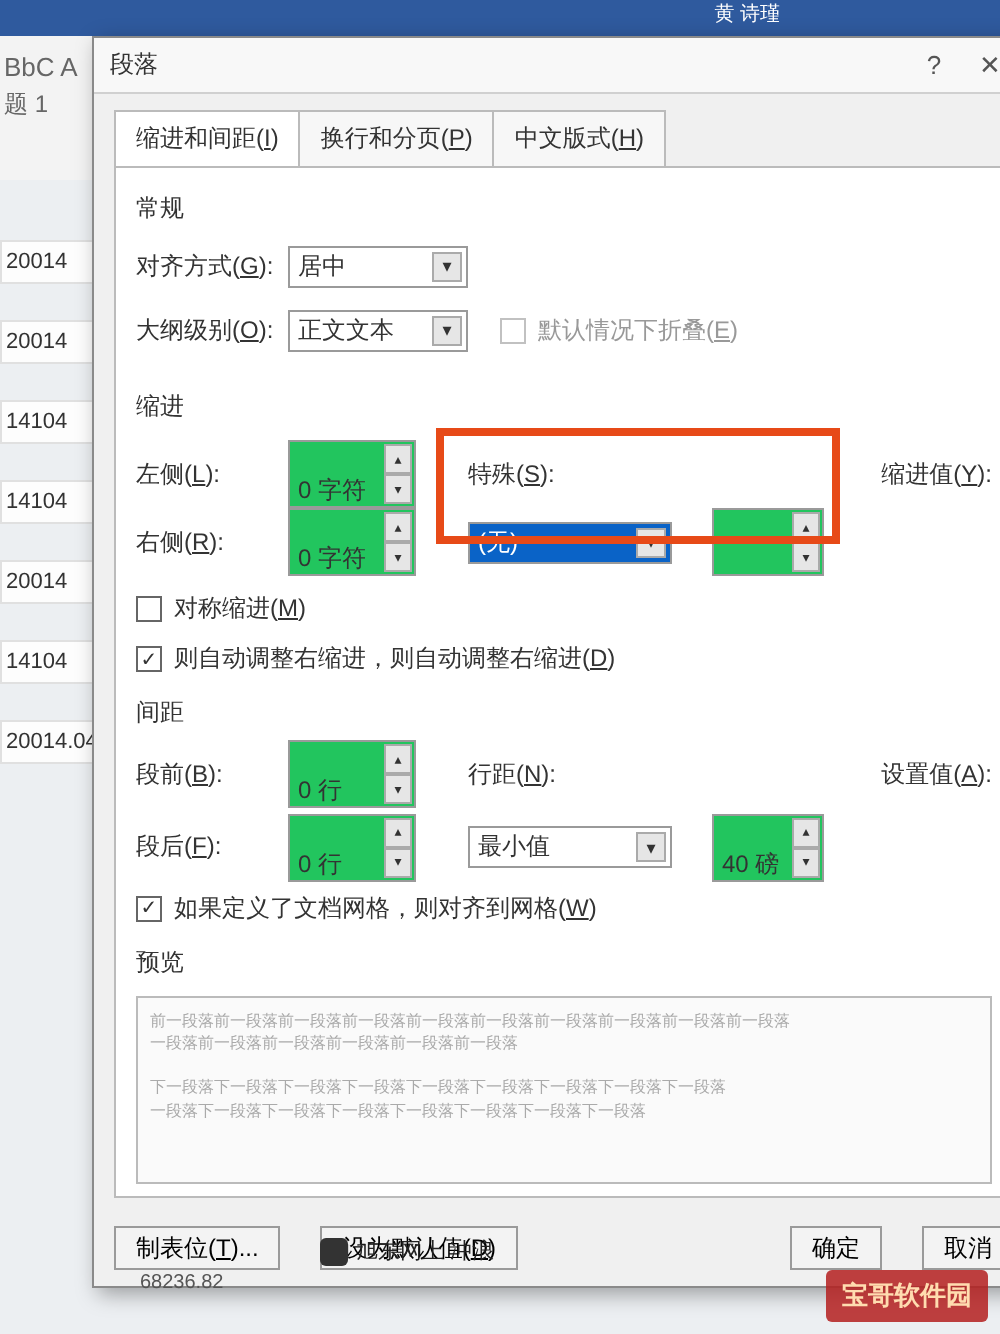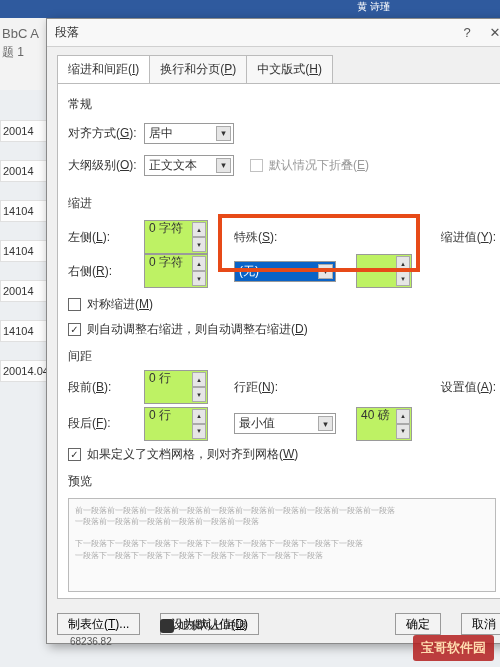--- a/index.html
+++ b/index.html
@@ -24,21 +24,21 @@
 .tab { padding:5px 10px; background:#f7f7f7; border:1px solid #bbb; border-bottom:none; margin-right:-1px; color:#333; }
 .tab.active { background:#fff; position:relative; }
 .tab .u { text-decoration:underline; }
 .body { flex:1; background:#fff; margin:0 10px 8px 10px; border:1px solid #bbb; border-top:none; padding:10px 10px 6px 10px; font-size:12px; color:#333; display:flex; flex-direction:column; gap:8px; overflow:hidden; }
 .sec-title { font-size:12px; color:#333; margin-top:2px; }
 .row { display:flex; align-items:center; gap:6px; min-height:24px; }
 .lbl { width:70px; text-align:left; }
 .u { text-decoration:underline; }
 .combo { height:21px; border:1px solid #9a9a9a; background:#fff; display:flex; align-items:center; padding:0 4px; font-size:12px; position:relative; }
 .combo .arr { position:absolute; right:2px; top:2px; width:15px; height:15px; background:#e6e6e6; border:1px solid #aaa; display:flex; align-items:center; justify-content:center; font-size:9px; }
-.spin { height:21px; border:1px solid #9a9a9a; background:#bef264; display:flex; align-items:flex-end; padding:16px 4px; font-size:12px; position:relative; }
+.spin { height:21px; border:1px solid #9a9a9a; background:#22c55e; display:flex; align-items:flex-start; padding:16px 4px; font-size:12px; position:relative; }
 .spin .arrs { position:absolute; right:1px; top:1px; bottom:1px; width:14px; display:flex; flex-direction:column; }
 .spin .arrs div { flex:1; background:#e6e6e6; border:1px solid #aaa; font-size:7px; display:flex; align-items:center; justify-content:center; }
 .btn { height:22px; padding:0 10px; background:#f3f3f3; border:1px solid #9a9a9a; font-size:12px; display:flex; align-items:center; }
 .chk { display:flex; align-items:center; gap:6px; font-size:12px; }
 .chk .box { width:13px; height:13px; border:1px solid #666; background:#fff; display:flex; align-items:center; justify-content:center; font-size:10px; color:#333; }
 .highlight-box { position:absolute; border:4px solid #e74a18; pointer-events:none; }
 .sel-blue { background:#0a63c7; color:#fff; }
 .preview { border:1px solid #bbb; height:110px; background:#fafafa; padding:6px; font-size:8px; color:#aaa; line-height:1.4; overflow:hidden; }
 .footer { display:flex; gap:20px; padding:6px 10px 8px 10px; align-items:center;justify-content:center; }
 .footer .sp { flex:1; }

